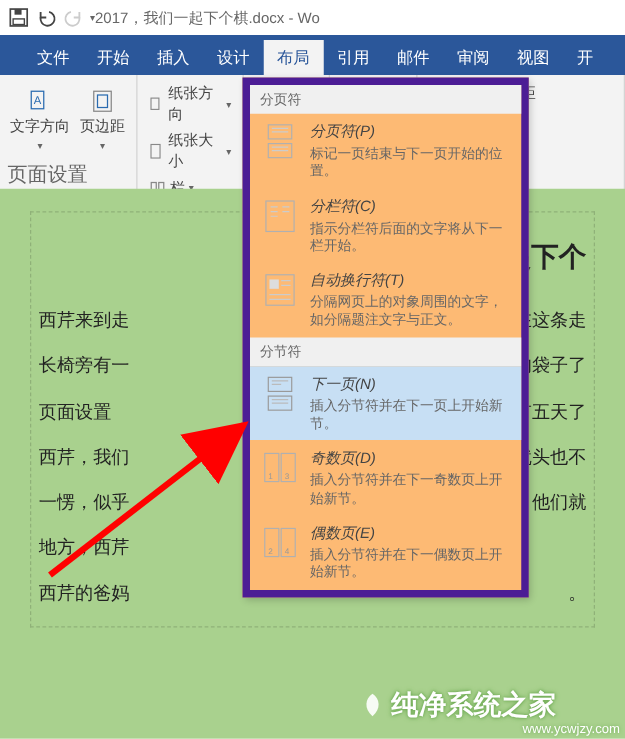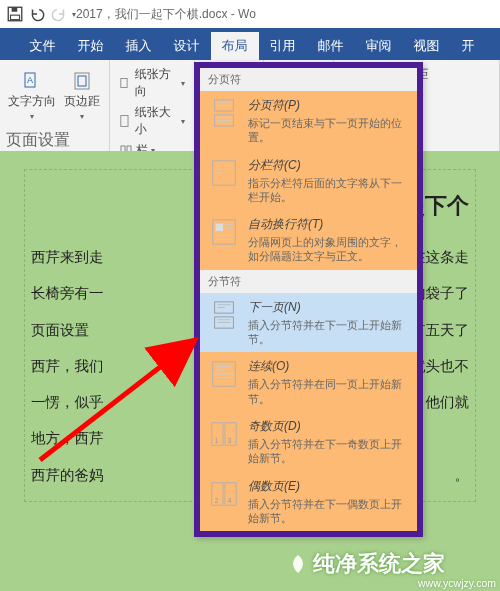--- a/index.html
+++ b/index.html
@@ -205,32 +205,20 @@
           <rect x="6" y="18" width="20" height="12" fill="none" stroke="#999"></rect>
           <path d="M9 5h14M9 8h8M9 21h14M9 24h14" stroke="#bbb"></path>
         </svg>
       </div>
     <div class="dd-txt">
         <div class="dd-title">下一页(N)</div>
         <div class="dd-desc">插入分节符并在下一页上开始新节。</div>
       </div>
   </div>
 
-  <div class="dd-item">
-    <div class="dd-icn">
-        <svg viewBox="0 0 32 32">
-          <rect x="4" y="3" width="24" height="26" fill="none" stroke="#b0b0b0"></rect>
-          <path d="M8 8h16M8 12h10 M4 16h24 M8 20h16M8 24h16" stroke="#ccc"></path>
-        </svg>
-      </div>
-    <div class="dd-txt">
-        <div class="dd-title">连续(O)</div>
-        <div class="dd-desc">插入分节符并在同一页上开始新节。</div>
-      </div>
-  </div>
 
   <div class="dd-item">
     <div class="dd-icn">
         <svg viewBox="0 0 32 32">
           <rect x="3" y="4" width="12" height="24" fill="none" stroke="#b0b0b0"></rect>
           <rect x="17" y="4" width="12" height="24" fill="none" stroke="#b0b0b0"></rect>
           <text x="6" y="26" font-size="7" fill="#999">1</text>
           <text x="20" y="26" font-size="7" fill="#999">3</text>
         </svg>
       </div>

